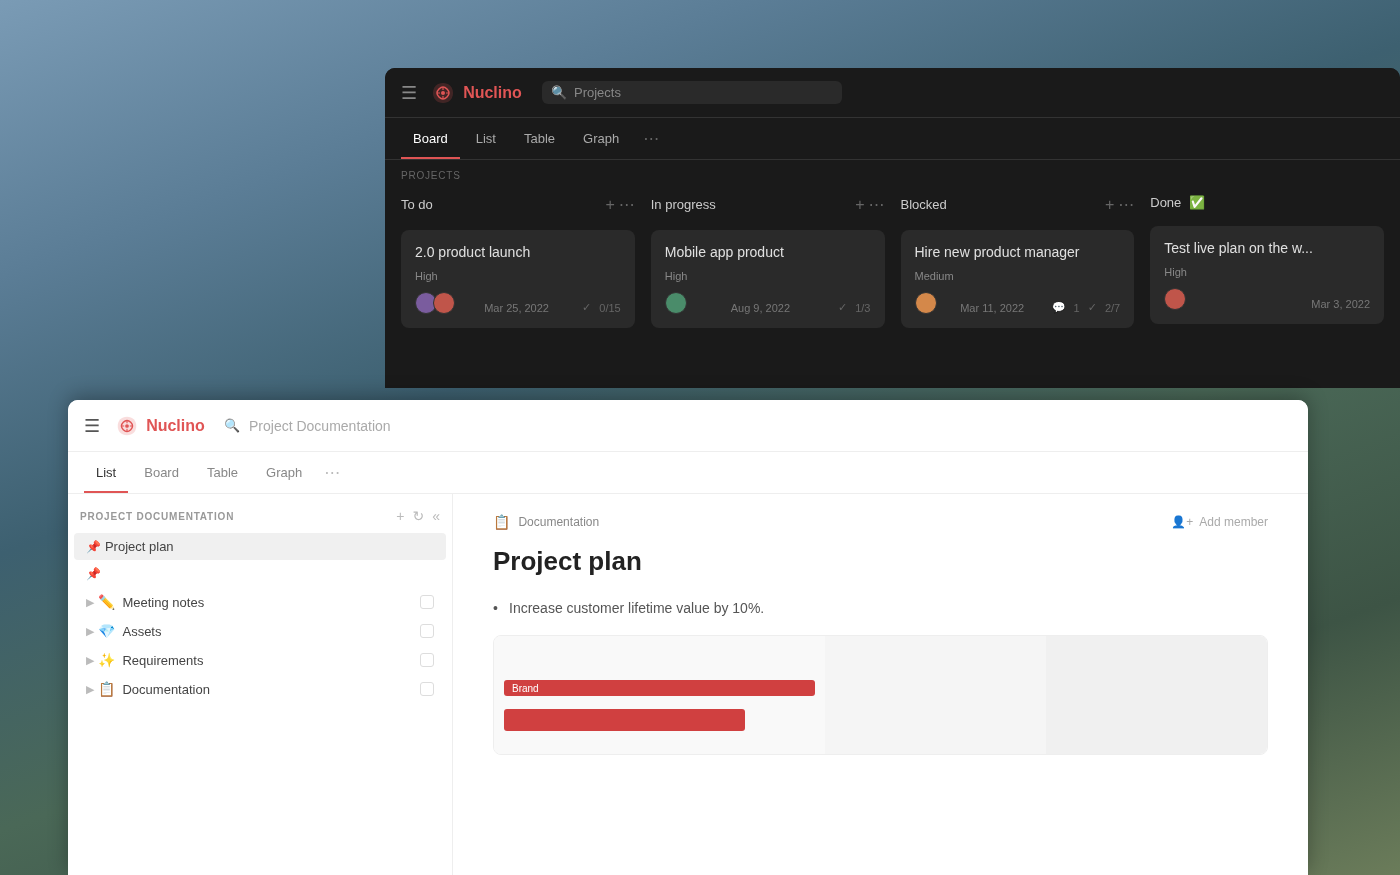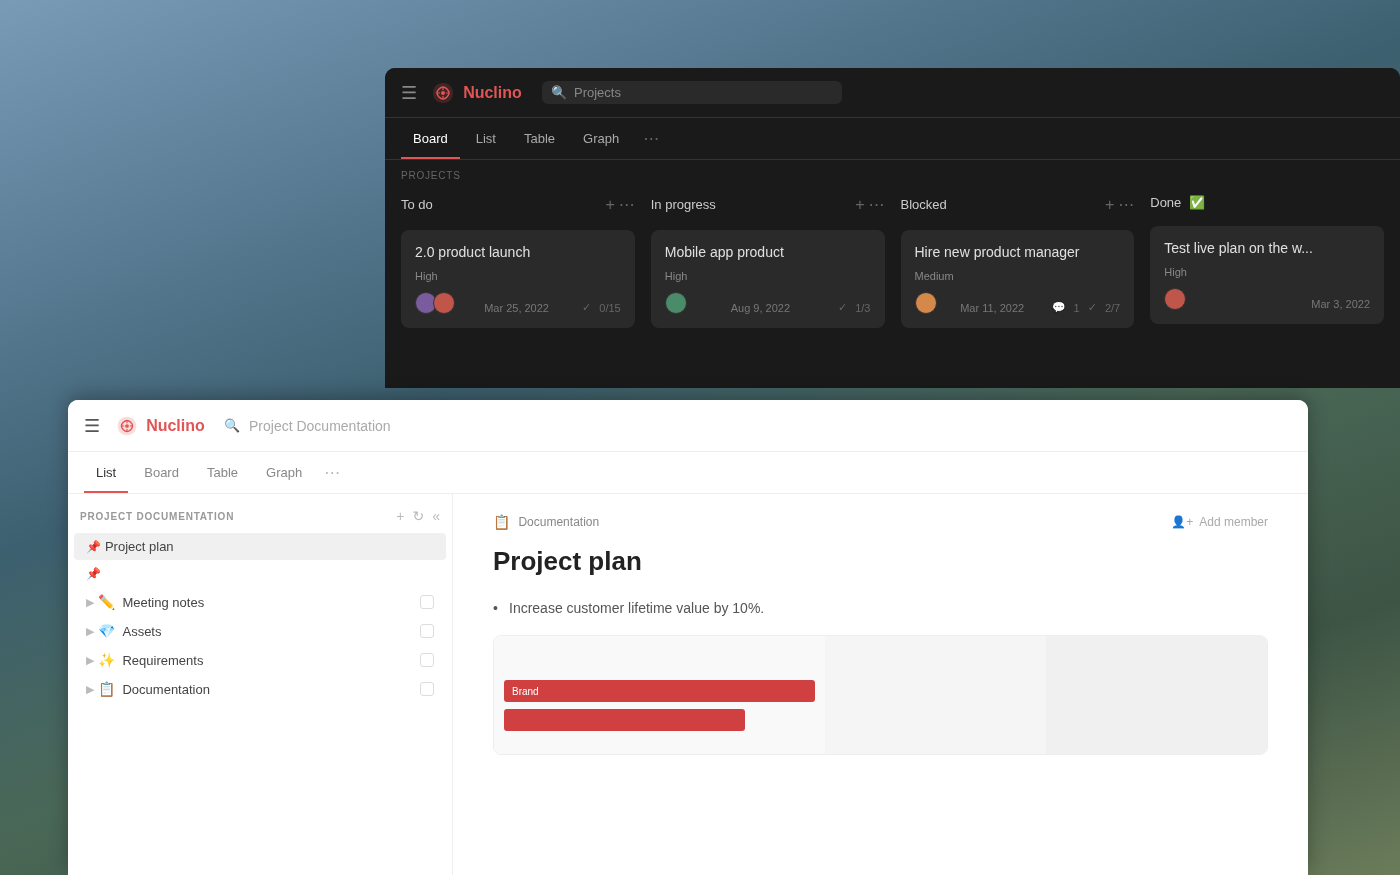--- a/index.html
+++ b/index.html
@@ -516,21 +516,21 @@
       display: flex;
       align-items: center;
       padding: 0 8px;
     }
 
     .chart-bar-brand {
       position: absolute;
       top: 44px;
       left: 10px;
       right: 10px;
-      height: 22px;
+      height: 16px;
       background: #d04040;
       border-radius: 3px;
       display: flex;
       align-items: center;
       padding: 0 8px;
     }
 
     .chart-bar-other {
       position: absolute;
       top: 73px;

